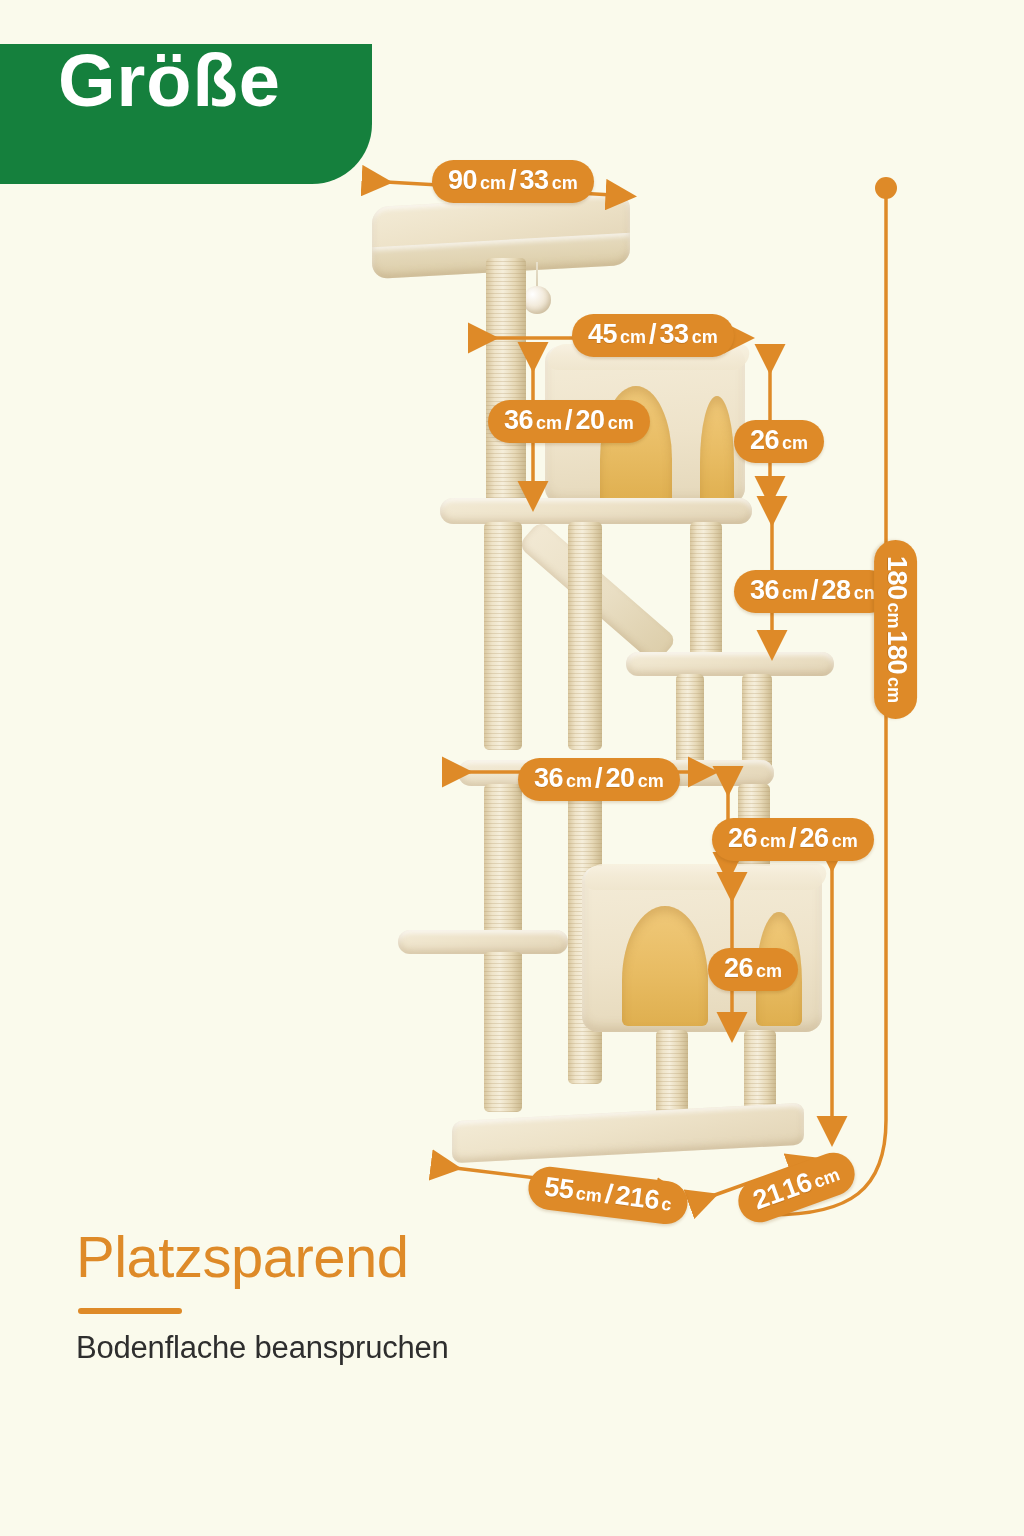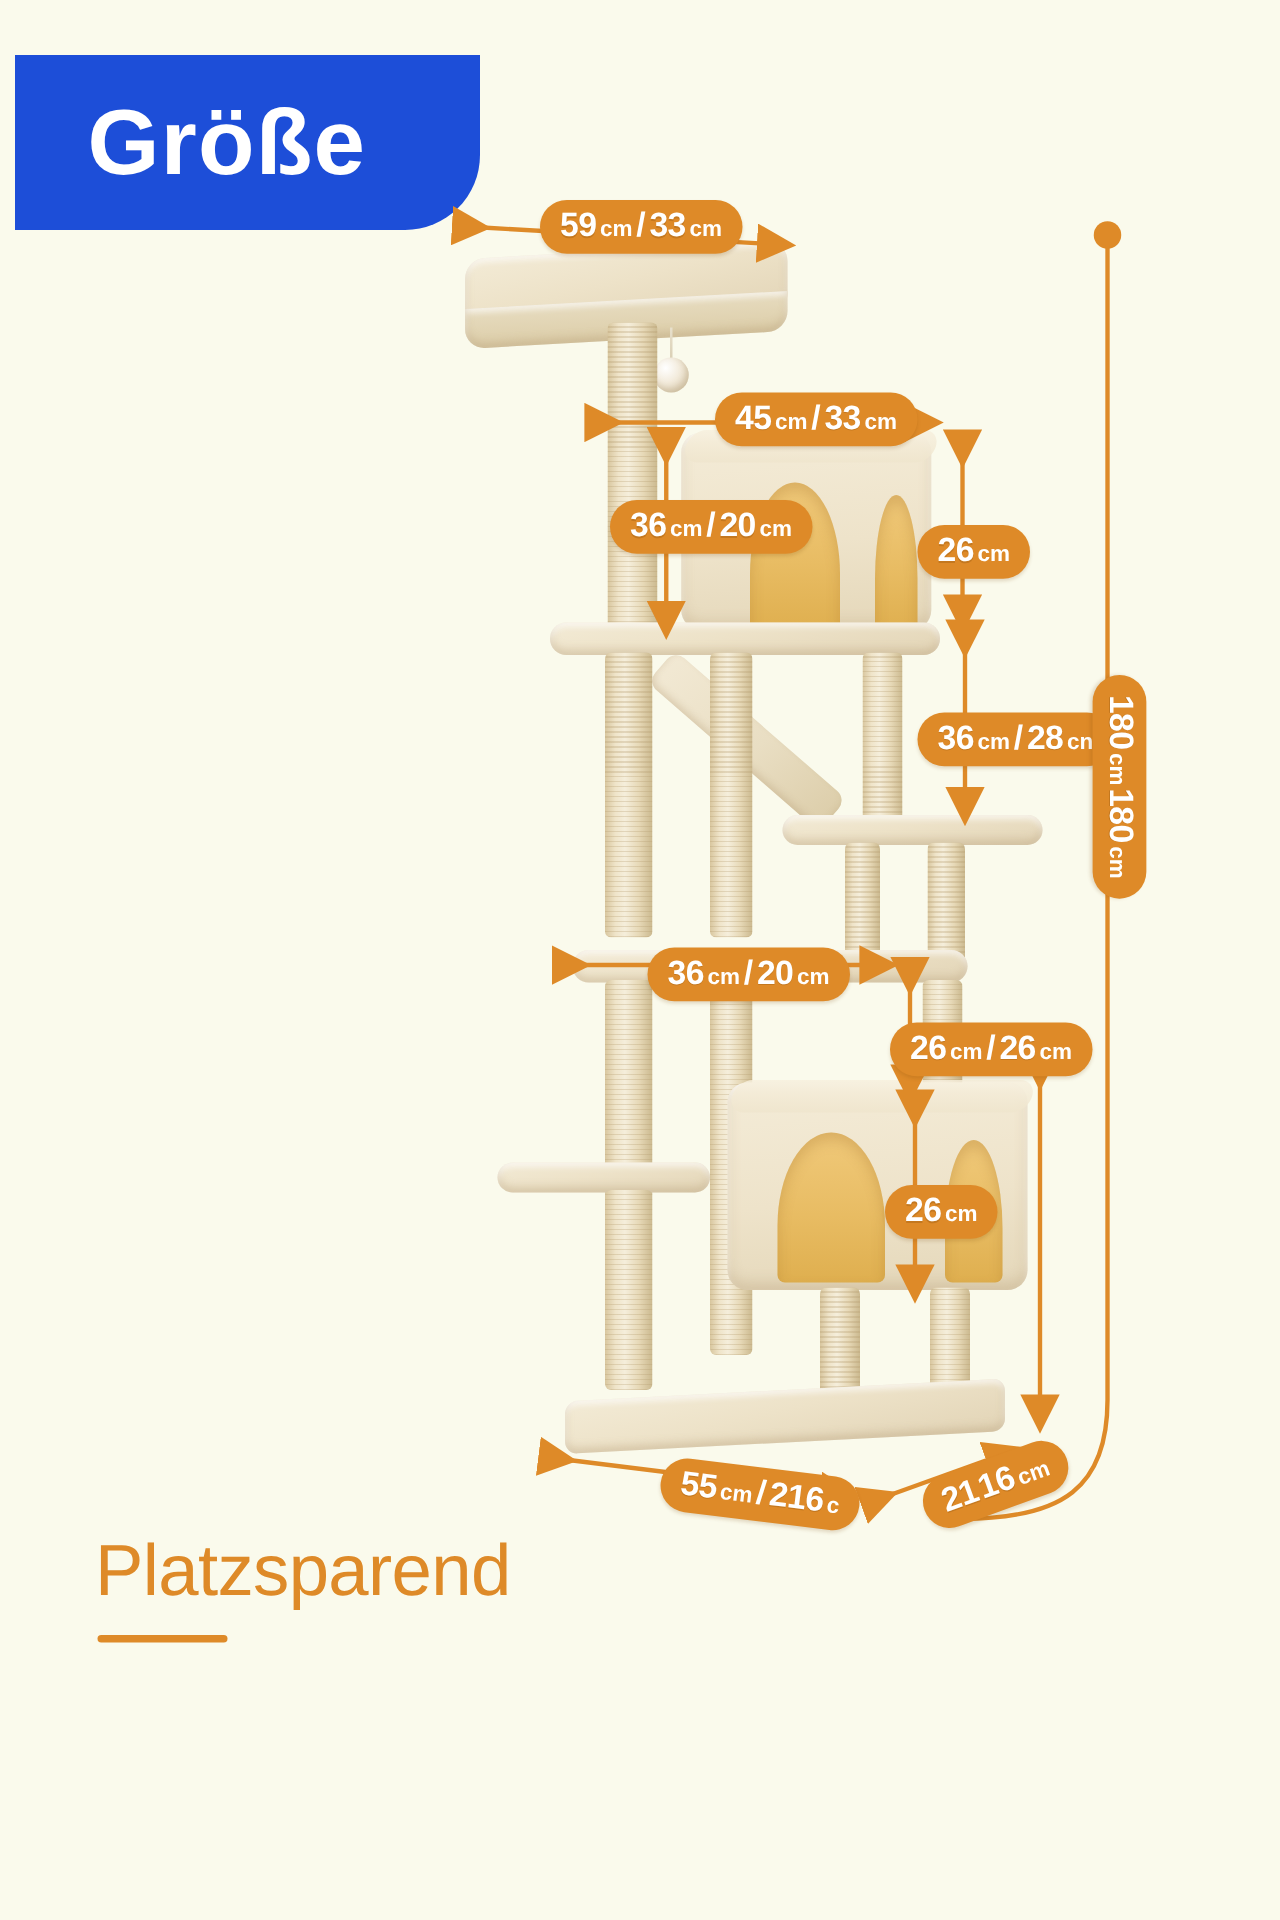--- a/index.html
+++ b/index.html
@@ -7,25 +7,25 @@
   body {
     background:#FAFAEC;
     font-family:"Liberation Sans", sans-serif;
     position:relative;
     overflow:hidden;
   }
   .stage { position:absolute; inset:0; }
 
   
   .banner{
-    position:absolute; left:12px; top:44px;
+    position:absolute; left:0; top:44px;
     width:372px; height:140px;
-    background:#1d4ed8;
+    background:#15803d;
     border-bottom-right-radius:60px;
-    display:flex; align-items:center;
+    display:flex; align-items:flex-start;
     padding-left:58px;
   }
   .banner-text{
     color:#FFFFFF; font-size:74px; font-weight:bold;
     letter-spacing:1px; line-height:1;
   }
 
   
   .headline{
     position:absolute; left:76px; top:1228px;
@@ -209,21 +209,21 @@
     <line x1="712" y1="1196" x2="812" y2="1160" stroke="#DE8A28" stroke-width="3.5" marker-start="url(#ah)" marker-end="url(#ah)"></line>
 
     <line x1="832" y1="866" x2="832" y2="1140" stroke="#DE8A28" stroke-width="3.5" marker-start="url(#ah)" marker-end="url(#ah)"></line>
 
     <circle cx="886" cy="188" r="11" fill="#DE8A28"></circle>
     <line x1="886" y1="196" x2="886" y2="1120" stroke="#DE8A28" stroke-width="3.5"></line>
     <path d="M886,1120 C886,1190 850,1215 770,1215" fill="none" stroke="#DE8A28" stroke-width="3.5"></path>
   </svg>
 
   <div class="pill" style="left:432px; top:160px;">
-    <span class="n">59</span>
+    <span class="n">90</span>
     <span class="u">cm</span>
     <span class="sl">/</span>
     <span class="n">33</span>
     <span class="u">cm</span>
   </div>
 
   <div class="pill" style="left:572px; top:314px;">
     <span class="n">45</span>
     <span class="u">cm</span>
     <span class="sl">/</span>
@@ -290,15 +290,16 @@
   <div class="pill" style="left:806px; top:608px; transform:rotate(90deg); transform-origin:center;">
     <span class="n">180</span>
     <span class="u">cm</span>
     <span class="n">180</span>
     <span class="u">cm</span>
   </div>
 
   <div class="headline">Platzsparend</div>
   <div class="rule"></div>
   <div class="subcopy">
+    <div>Bodenflache beanspruchen</div>
   </div>
 
 </div>
 
 </body></html>

